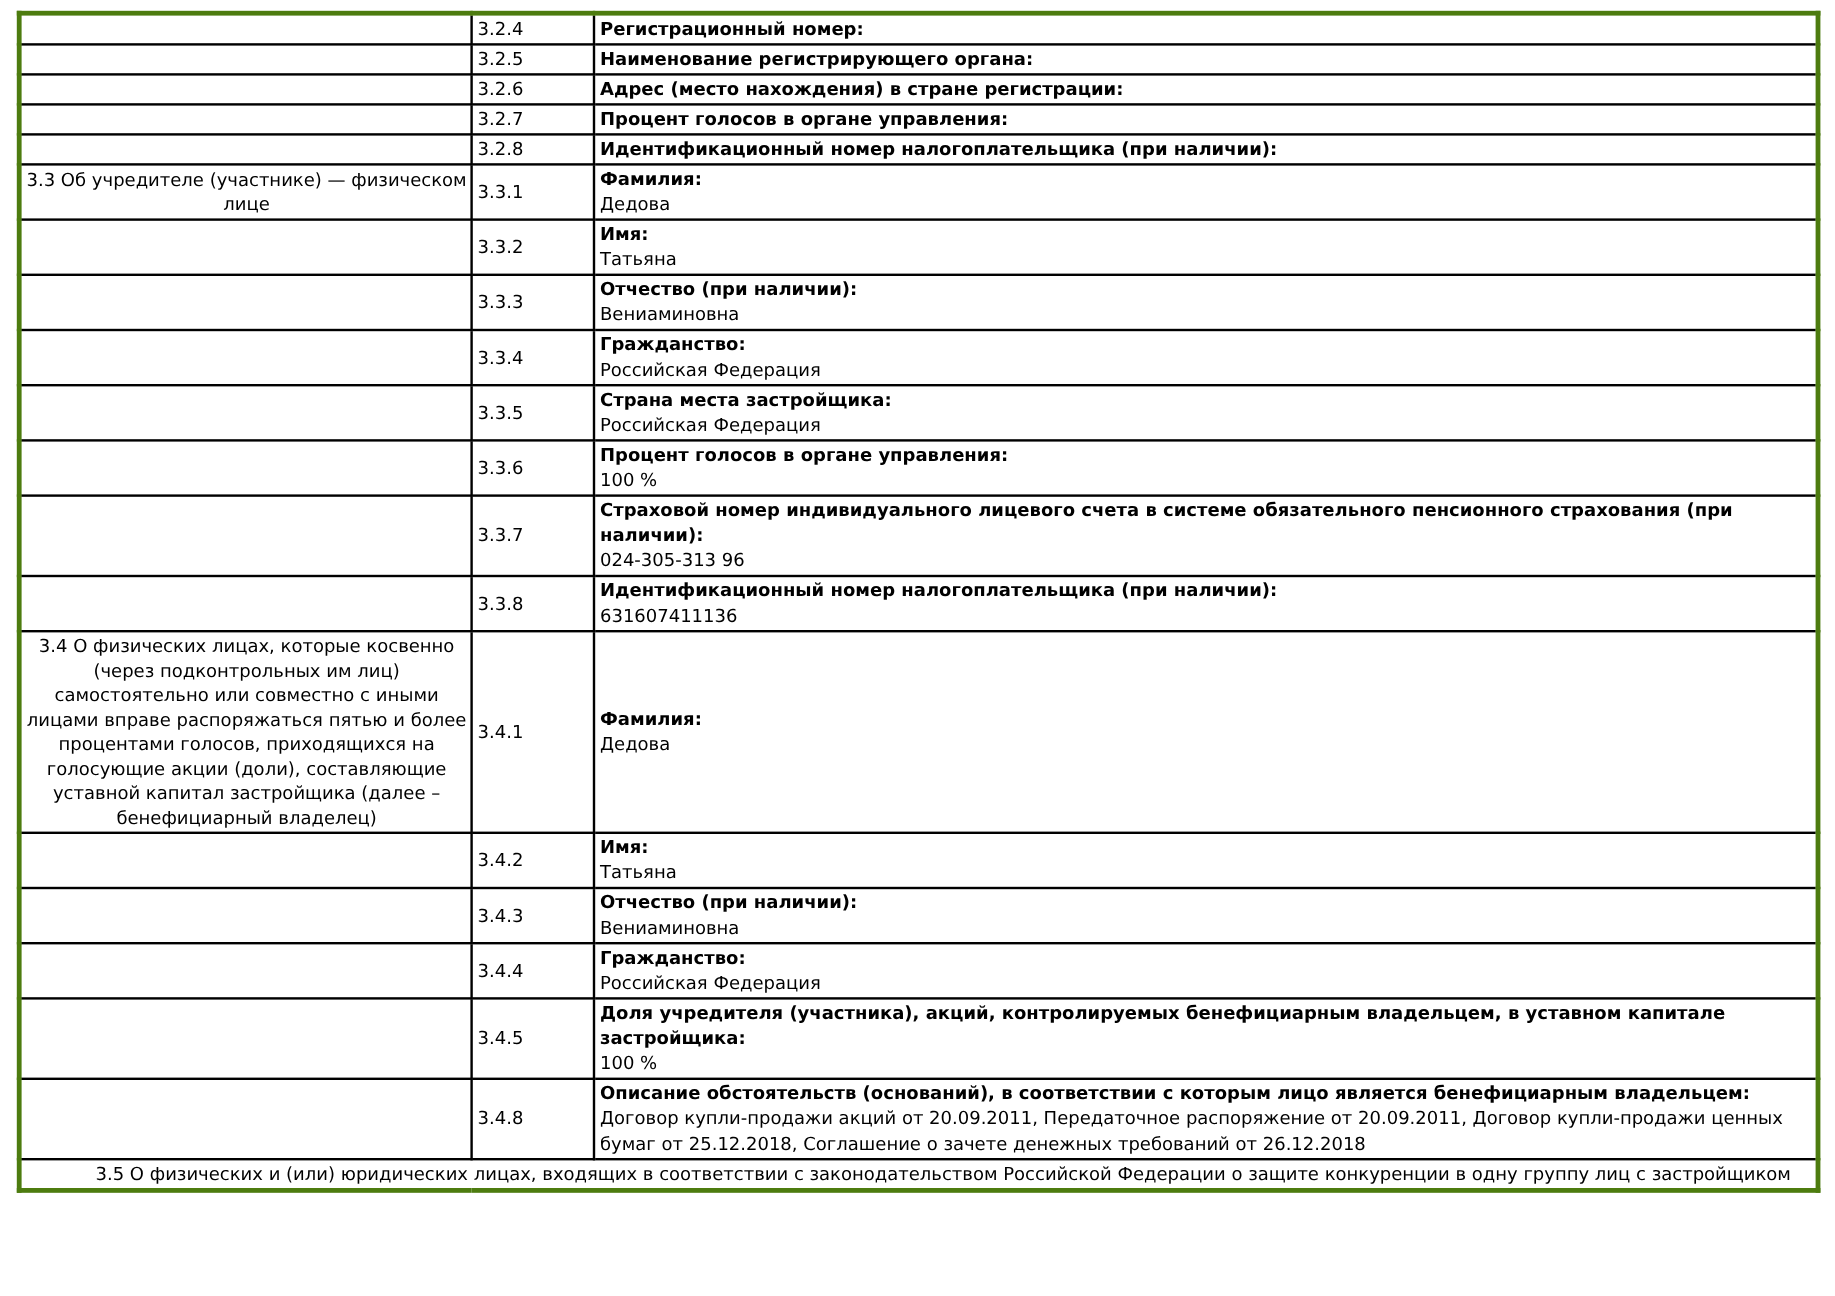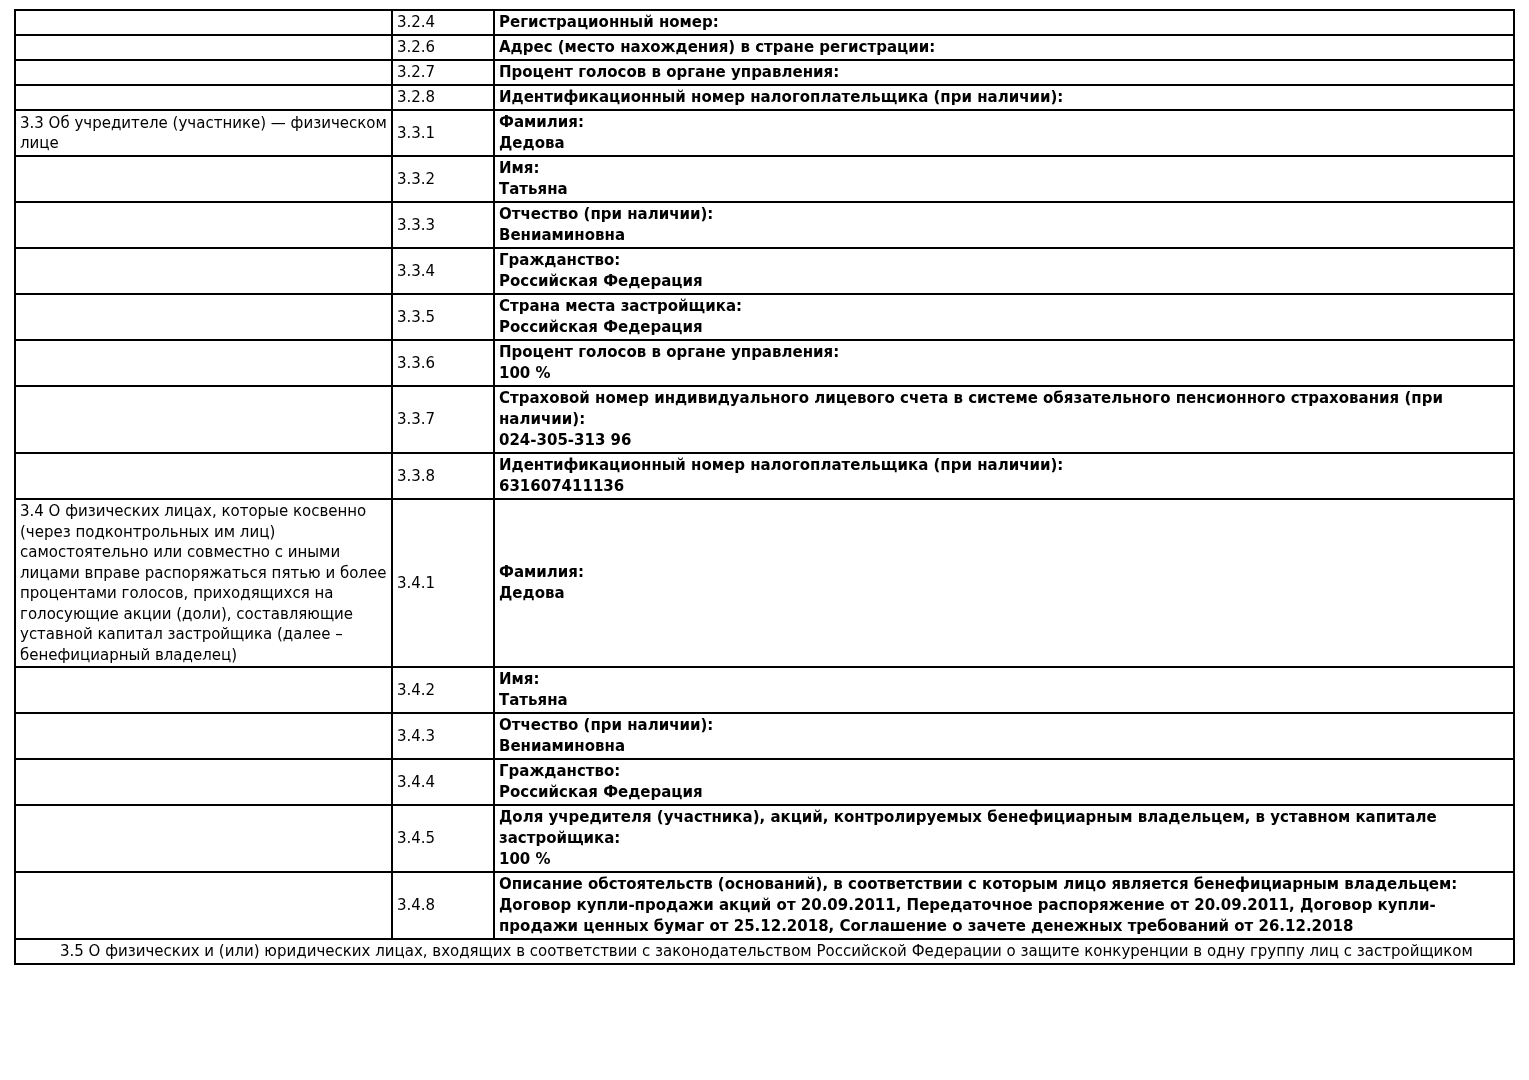--- a/index.html
+++ b/index.html
@@ -10,38 +10,38 @@
     width: 1529px;
     height: 1080px;
     font-family: "DejaVu Sans", "Liberation Sans", sans-serif;
     color: #000000;
   }
   table.decl-table {
     border-collapse: collapse;
     table-layout: fixed;
     width: 1499px;
     margin: 9px 0 0 14px;
-    border: 2px solid #4d7c0f;
+    border: 4px solid #4d7c0f;
   }
   col.c-section { width: 377px; }
   col.c-num     { width: 102px; }
   col.c-content { width: 1020px; }
   td.cell {
     border: 2px solid #000000;
     vertical-align: middle;
     padding: 1px 3px 1px 4px;
     font-size: 15px;
     line-height: 21px;
     overflow: hidden;
     word-wrap: break-word;
   }
-  td.section-cell { line-height: 20.5px; vertical-align: middle; }
+  td.section-cell { line-height: 20.5px; vertical-align: middle; text-align: center; }
   td.num-cell { vertical-align: middle; }
   .field-label { font-weight: bold; }
-  .field-value { font-weight: bold; }
+  .field-value { font-weight: normal; }
   tr.row-single td { height: 22px; }
   tr.row-pair   td { height: 41px; }
   tr.row-tall   td { height: 160px; }
   tr.row-full   td { height: 21px; padding-left: 44px; }
 </style>
 </head>
 <body>
 
 <table class="decl-table">
   <colgroup>
@@ -52,20 +52,27 @@
   <tbody>
       <tr class="row-single">
         <td class="cell section-cell"></td>
         <td class="cell num-cell">3.2.4</td>
         <td class="cell content-cell">
           <div class="field-label">Регистрационный номер:</div>
         </td>
       </tr>
       <tr class="row-single">
         <td class="cell section-cell"></td>
+        <td class="cell num-cell">3.2.5</td>
+        <td class="cell content-cell">
+          <div class="field-label">Наименование регистрирующего органа:</div>
+        </td>
+      </tr>
+      <tr class="row-single">
+        <td class="cell section-cell"></td>
         <td class="cell num-cell">3.2.6</td>
         <td class="cell content-cell">
           <div class="field-label">Адрес (место нахождения) в стране регистрации:</div>
         </td>
       </tr>
       <tr class="row-single">
         <td class="cell section-cell"></td>
         <td class="cell num-cell">3.2.7</td>
         <td class="cell content-cell">
           <div class="field-label">Процент голосов в органе управления:</div>

